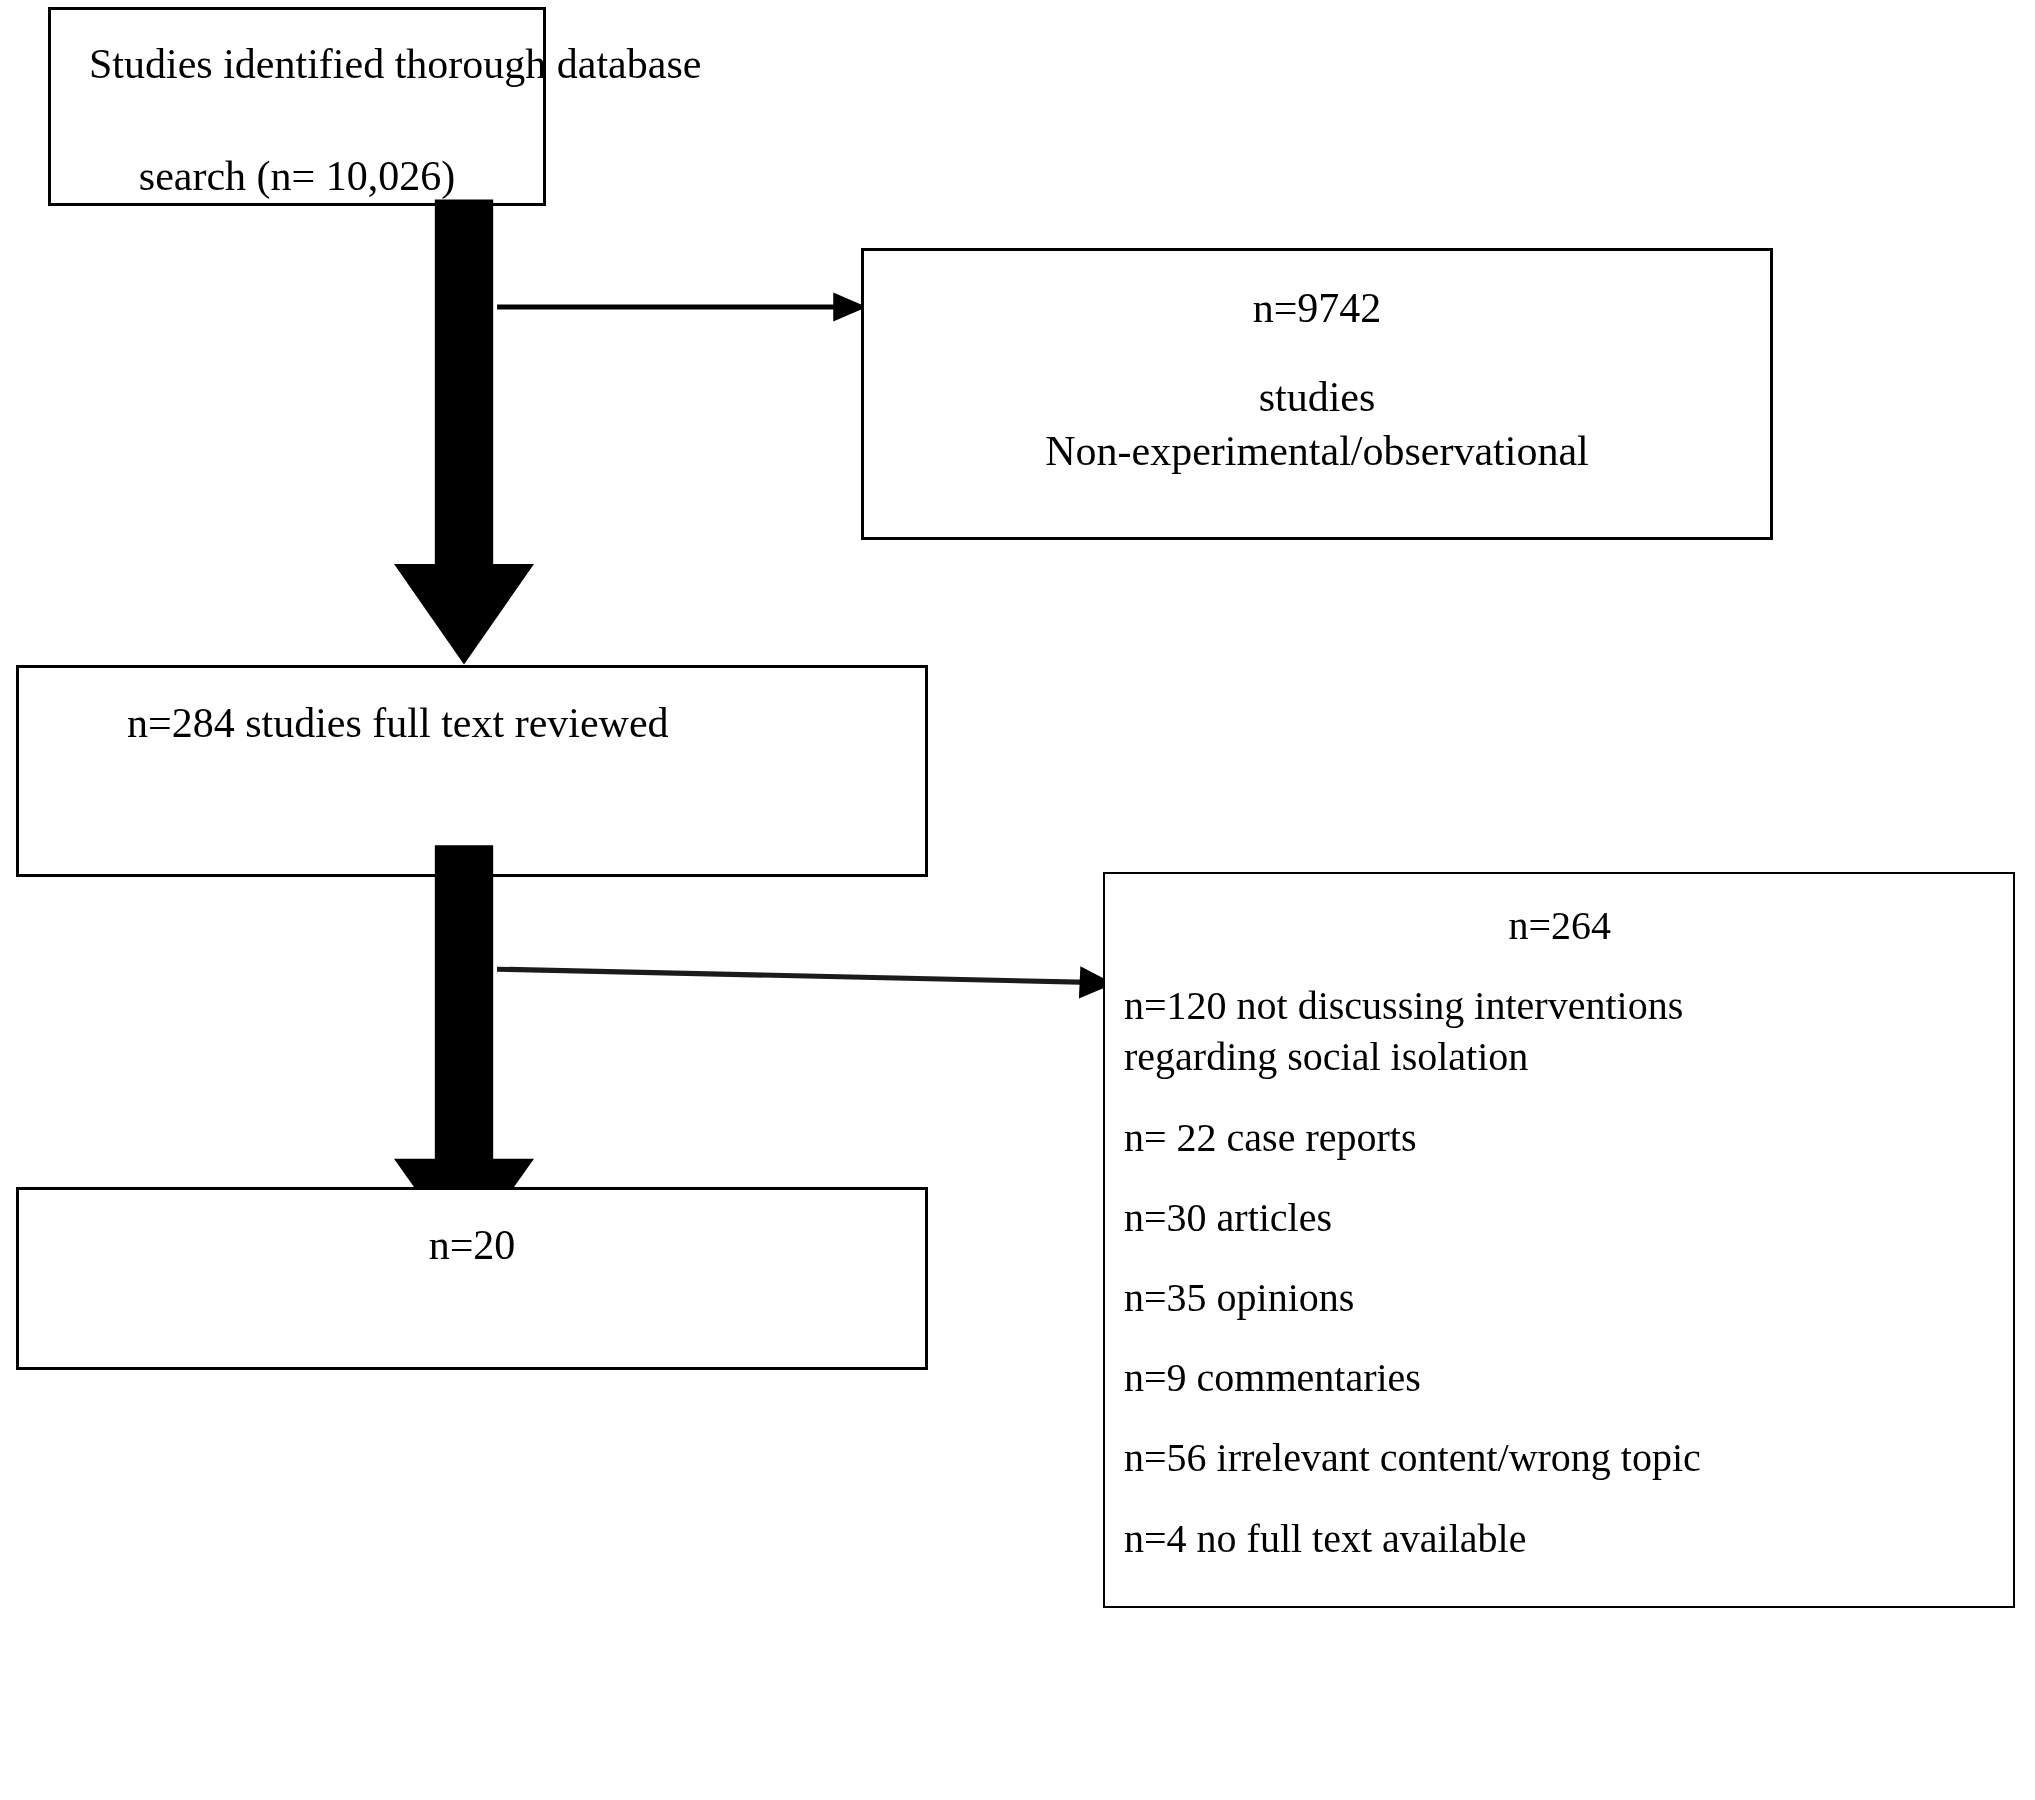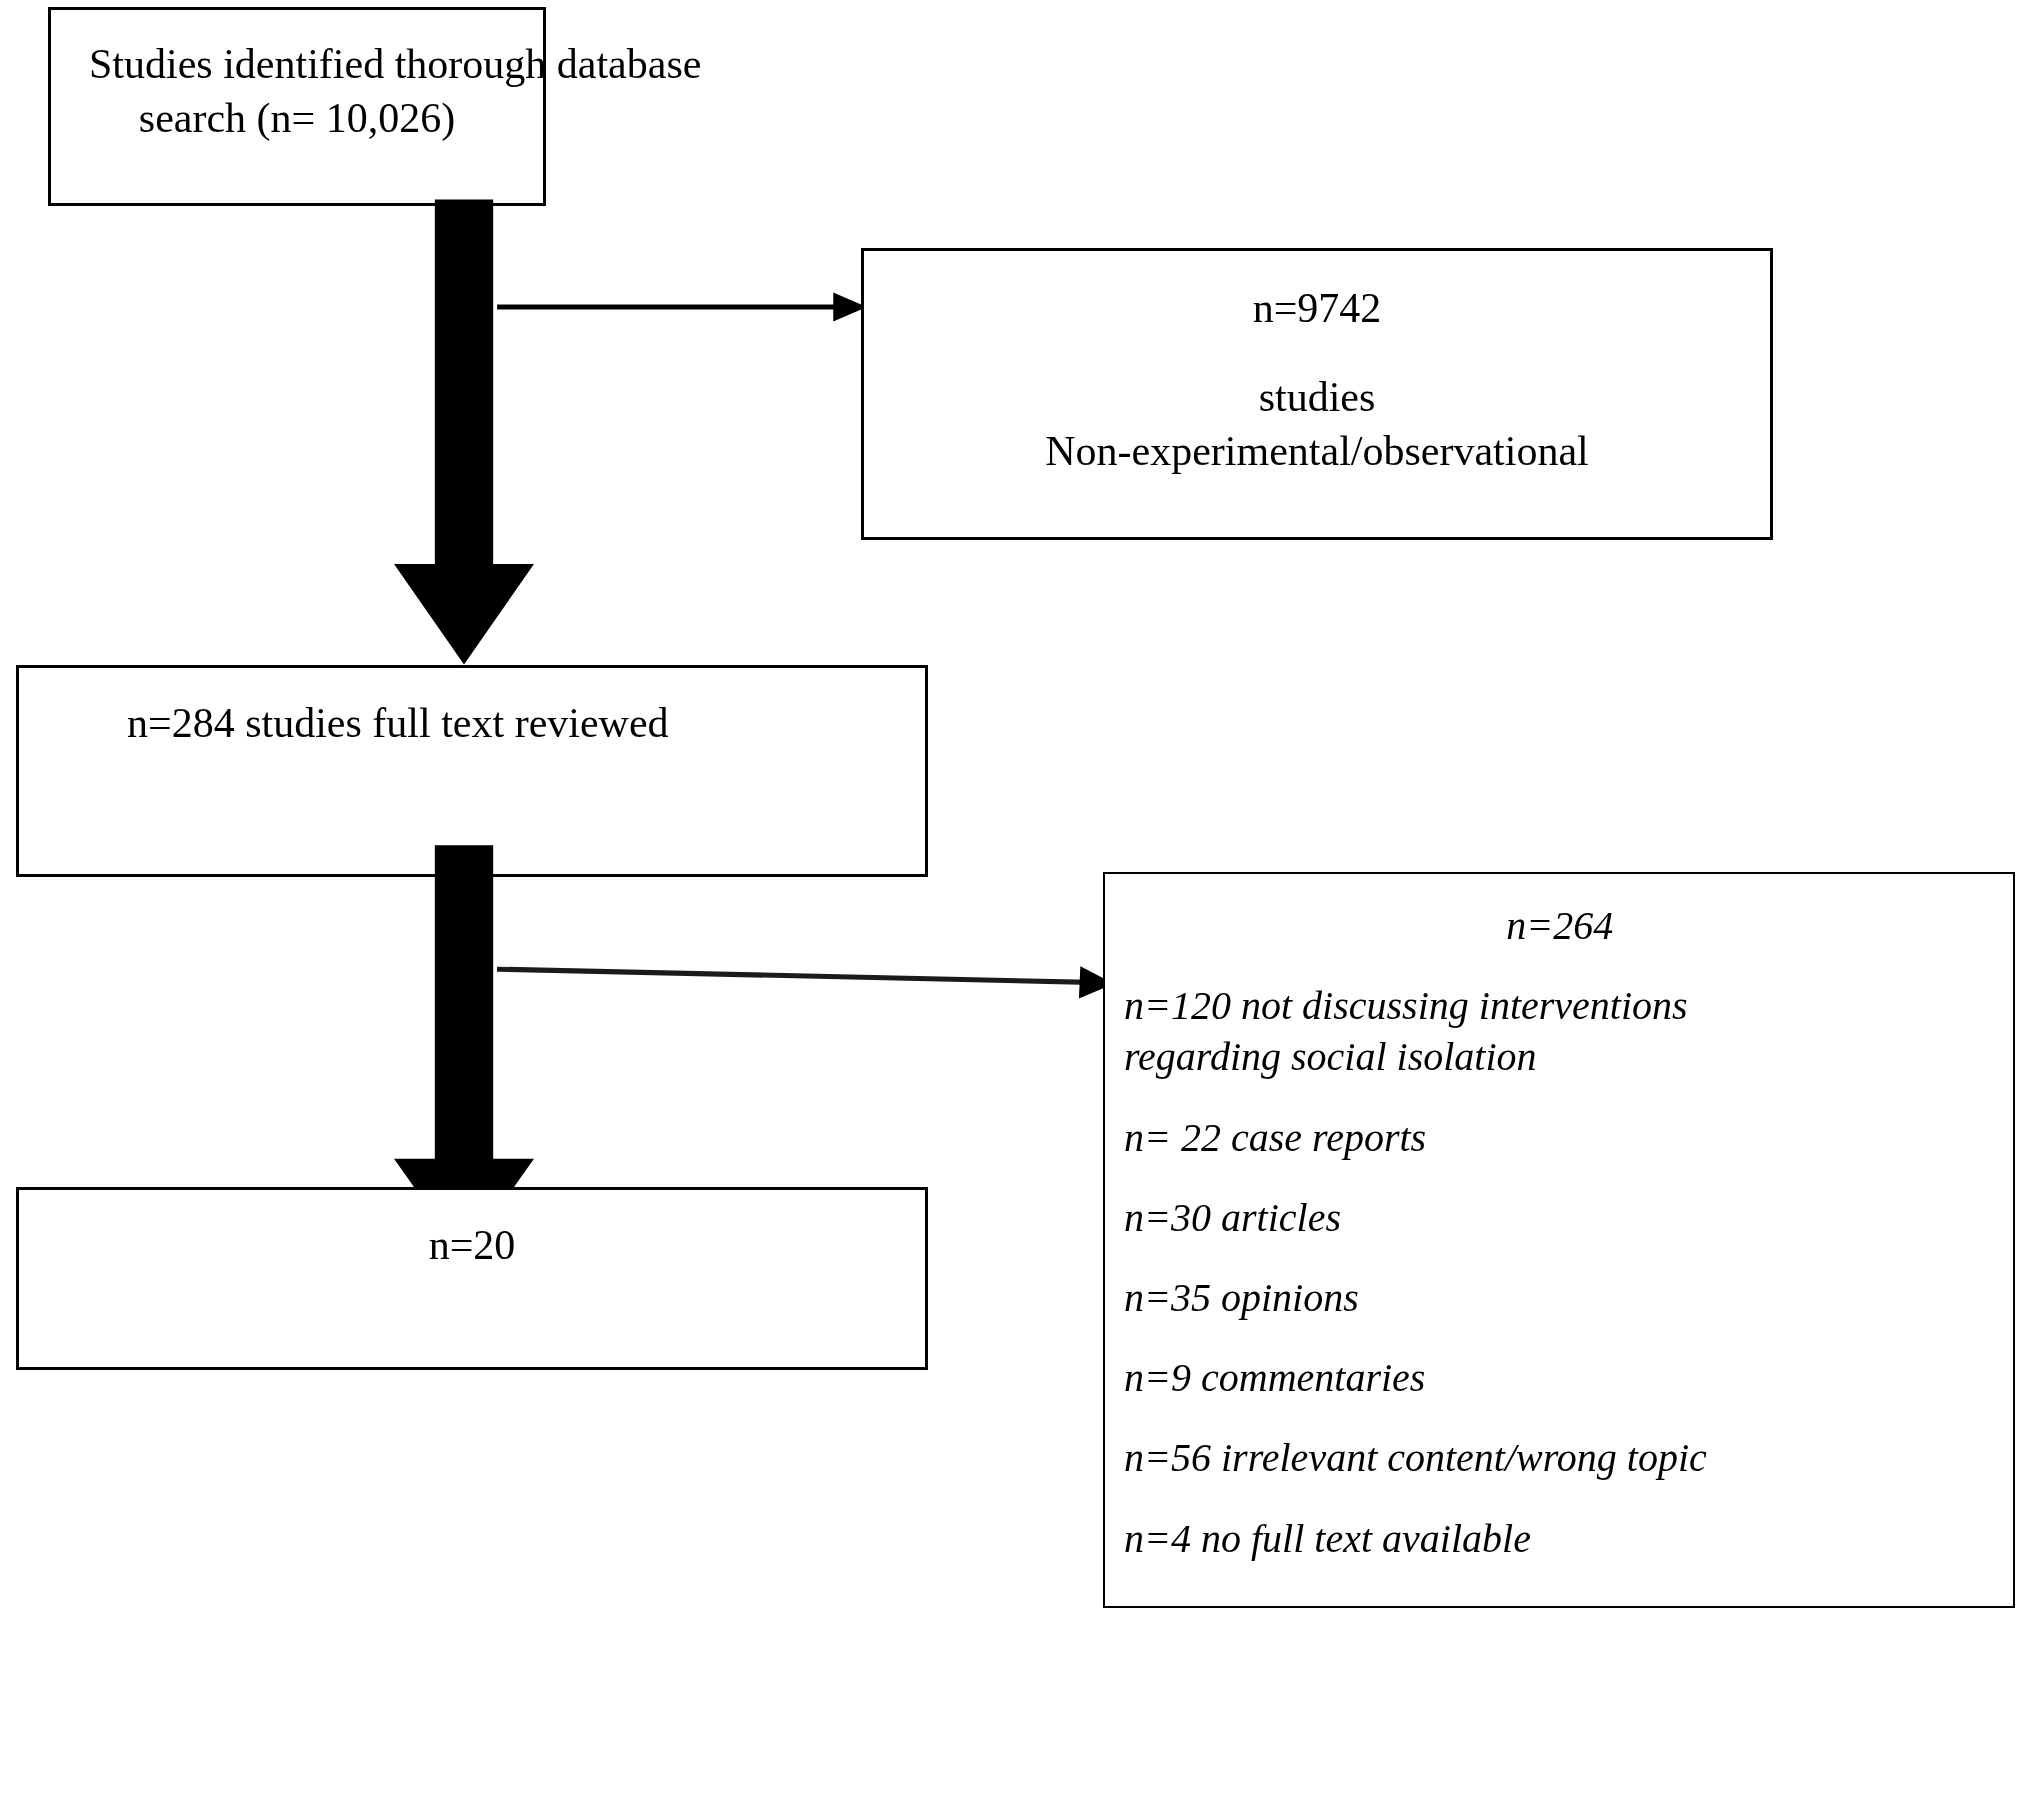--- a/index.html
+++ b/index.html
@@ -45,20 +45,21 @@
   .line.left   { text-align: left; }
 
   
   #box-identified {
     left: 48px;  top: 7.3px;
     width: 498px; height: 199px;
   }
   #box-identified .box-inner {
     padding: 28px 38px 0 38px;
     font-size: 42px;
+    justify-content: space-between;
   }
 
   
   #box-excluded-observational {
     left: 861px; top: 248px;
     width: 912px; height: 292px;
   }
   #box-excluded-observational .box-inner {
     padding: 31px 29px 0 29px;
     font-size: 42px;
@@ -83,21 +84,20 @@
   #box-included .box-inner {
     padding: 29px 0 0 0;
     font-size: 42px;
   }
 
   
   #box-exclusion-reasons {
     left: 1103px; top: 872px;
     width: 912px; height: 736px;
     border-width: 2.9px;
-    font-style: italic;
   }
   #box-exclusion-reasons .box-inner {
     padding: 26px 17.5px 0 19px;
     font-size: 40px;
   }
   #box-exclusion-reasons .line.left { margin-top: 29px; }
   #box-exclusion-reasons .line.left.tight { margin-top: 0; }
   #box-exclusion-reasons .reason-wrap { display: block; }
 
   

